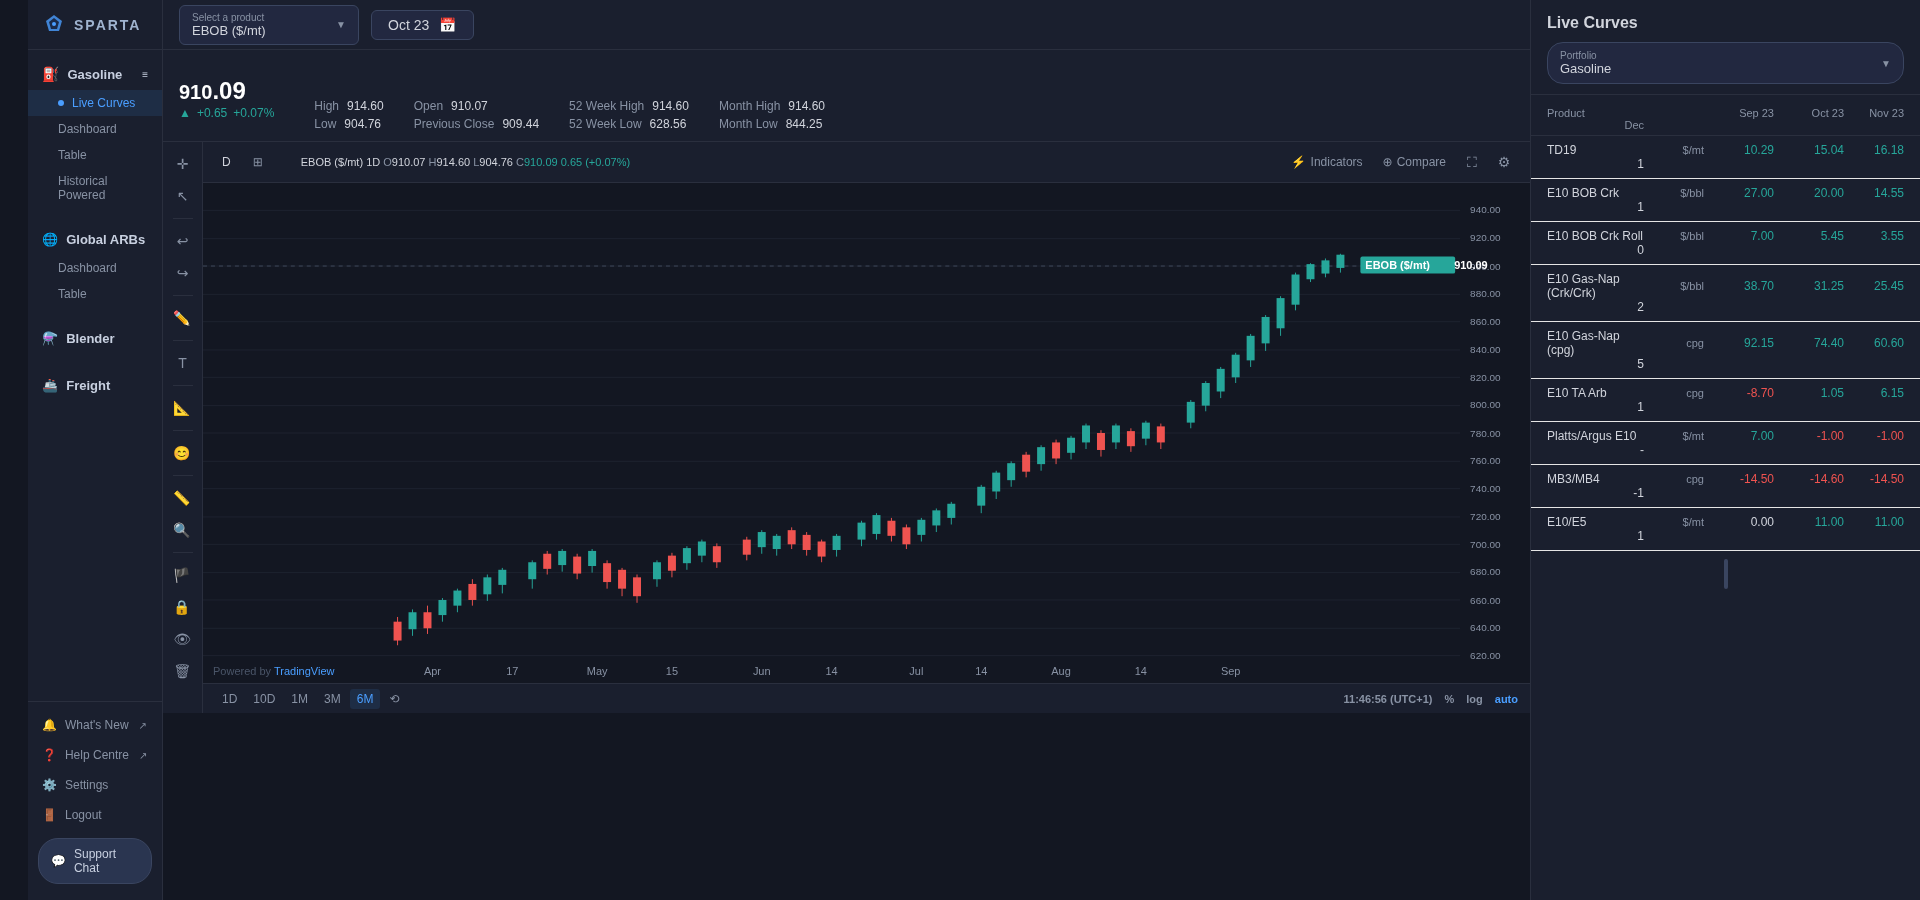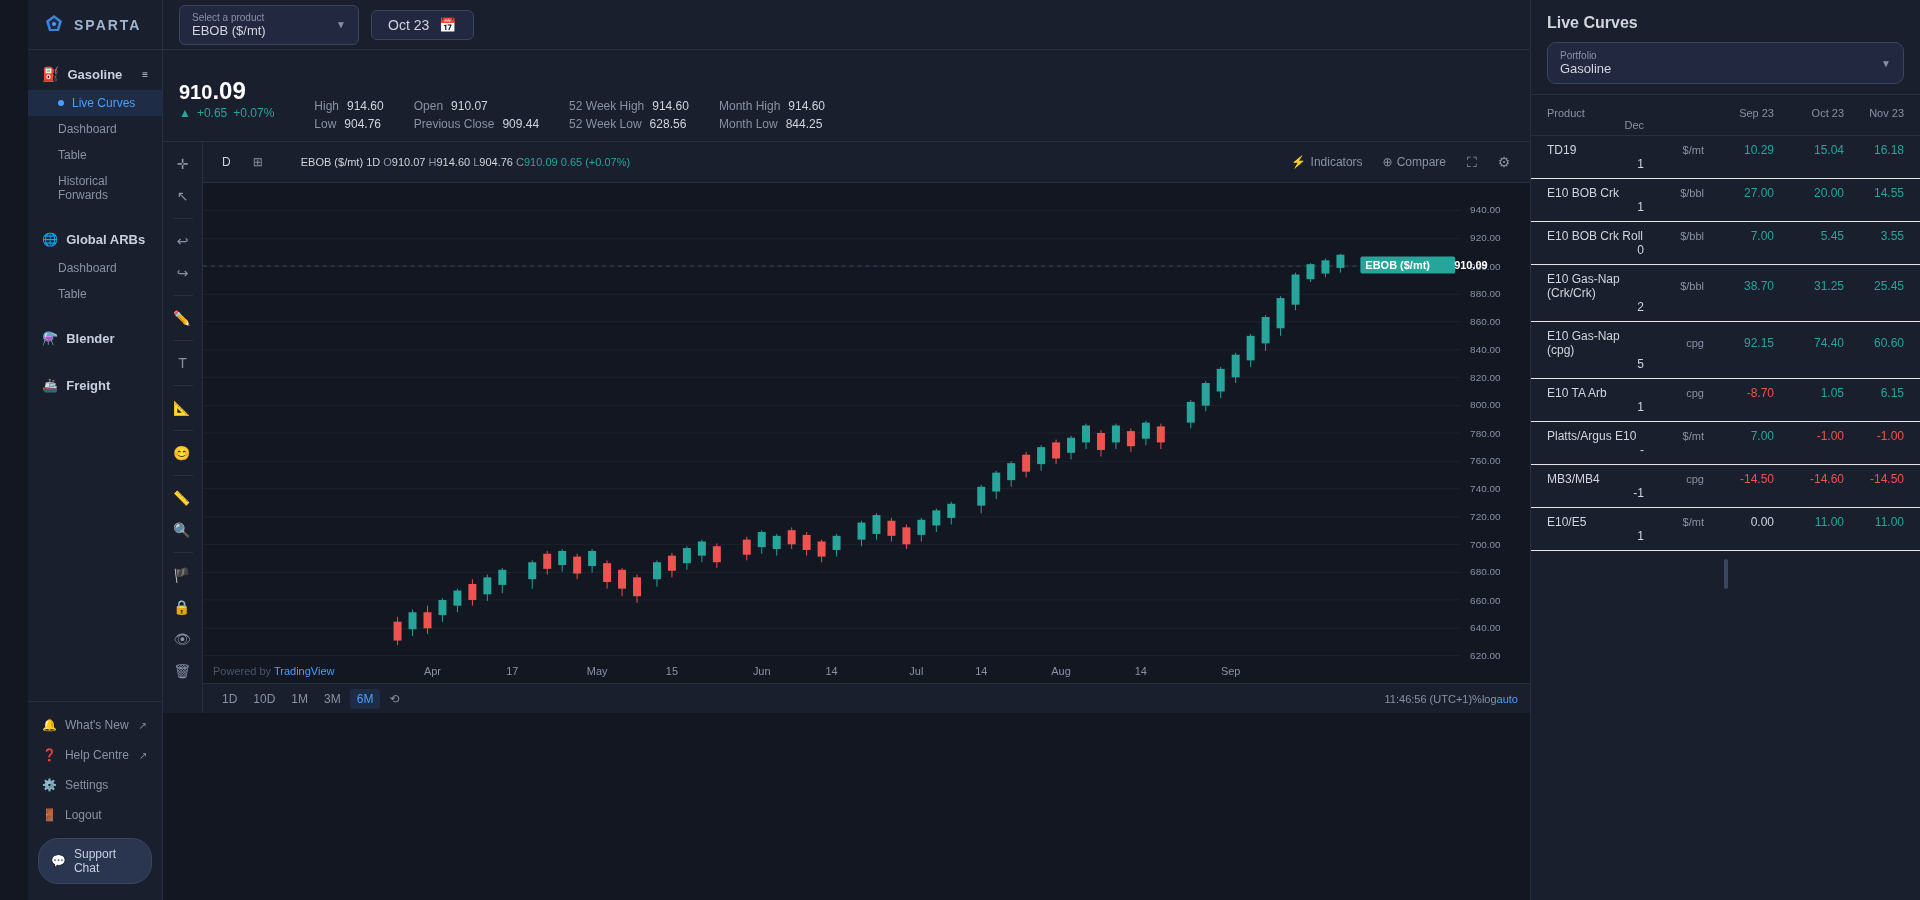--- a/index.html
+++ b/index.html
@@ -318,21 +318,22 @@
       font-size: 11px;
       color: #8892a4;
     }
     .timeframe-group {
       display: flex;
       gap: 2px;
     }
     .bottom-right {
       display: flex;
       align-items: flex-start;
-      gap: 0;
+      gap: 12px;
+      font-weight: bold;
     }
 
     
     .right-panel {
       width: 390px;
       min-width: 390px;
       background: #1a1f2e;
       border-left: 1px solid #2a2f3e;
       display: flex;
       flex-direction: column;
@@ -344,21 +345,21 @@
     }
     .right-panel-title {
       font-size: 16px;
       font-weight: 600;
       color: #d1d4dc;
       margin-bottom: 10px;
     }
     .portfolio-select {
       background: #222840;
       border: 1px solid #3a4560;
-      border-radius: 9px;
+      border-radius: 16px;
       padding: 7px 12px;
       color: #d1d4dc;
       font-size: 13px;
       display: flex;
       align-items: center;
       gap: 8px;
       cursor: pointer;
       width: 100%;
     }
     .portfolio-select .portfolio-label {
@@ -428,21 +429,21 @@
       <span class="dot"></span>
       <span>Live Curves</span>
     </div>
     <div class="sidebar-item">
       <span>Dashboard</span>
     </div>
     <div class="sidebar-item">
       <span>Table</span>
     </div>
     <div class="sidebar-item">
-      <span>Historical Forwards</span>
+      <span>Historical Powered</span>
     </div>
   </div>
 
   <div class="sidebar-section">
     <div class="sidebar-group-header">
       <span>🌐</span>
       <span>Global ARBs</span>
     </div>
     <div class="sidebar-item">
       <span>Dashboard</span>

